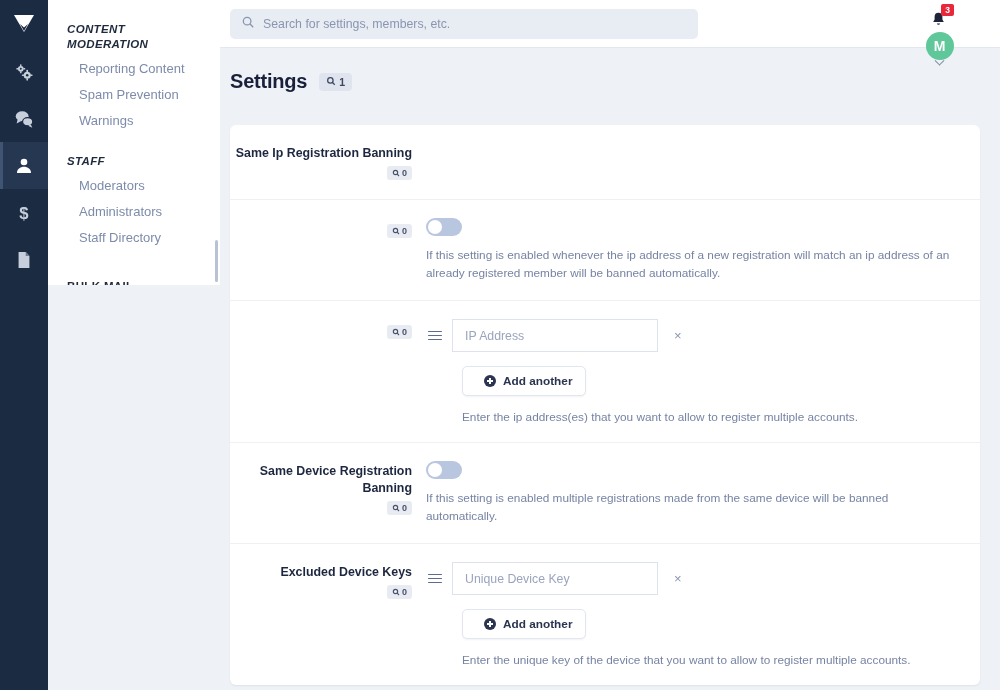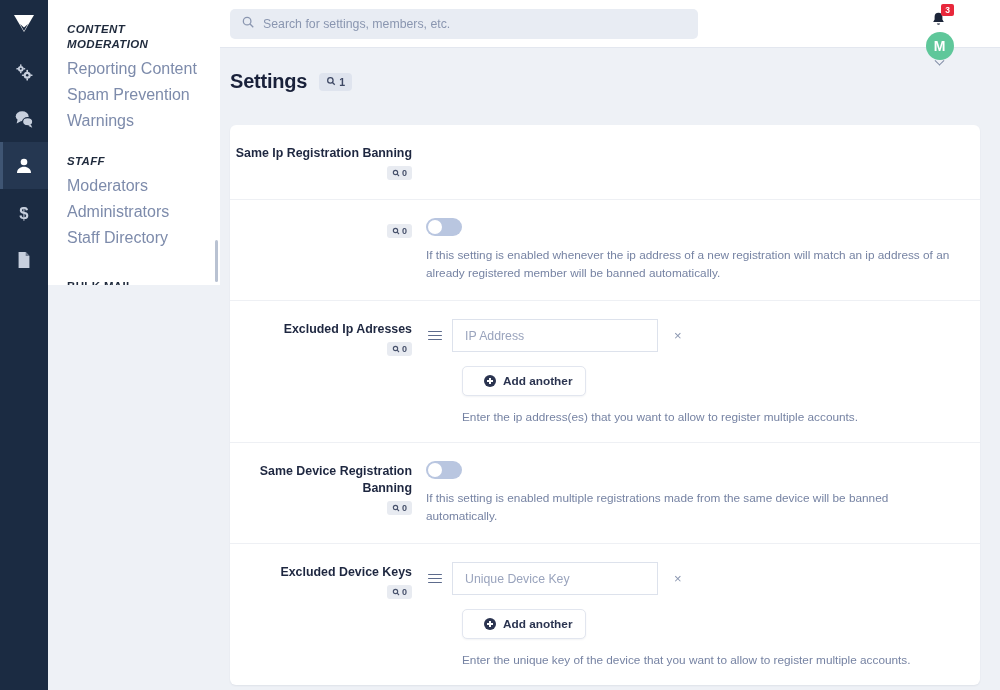--- a/index.html
+++ b/index.html
@@ -41,23 +41,23 @@
   }
   .side-group { margin-bottom: 4px; }
   .side-head {
     font-size: 11.5px; font-weight: bold; color: #1f2a3c;
     letter-spacing: .35px; line-height: 15px;
     padding: 0 16px 4px 19px;
     font-style: italic;
   }
   .side-link {
     display: block;
-    font-size: 16px; color: #7d8bab;
-    line-height: 26px; padding: 0 16px 0 12px;
-    cursor: pointer; white-space: nowrap; margin-left: 7px;
+    font-size: 13px; color: #7d8bab;
+    line-height: 26px; padding: 0 16px 0 31px;
+    cursor: pointer; white-space: nowrap;
   }
   .side-spacer { height: 16px; }
   .side-head-cut {
     font-size: 11.5px; font-weight: bold; color: #1f2a3c;
     letter-spacing: .35px;
     padding: 0 16px 0 19px;
     position: absolute; bottom: -7px; left: 0;
   }
   .side-scroll {
     position: absolute; right: 2px; top: 240px;
@@ -373,21 +373,20 @@
           <div class="row-body">
             <span class="toggle">
                 <span class="knob"></span>
               </span>
             <div class="desc wide">If this setting is enabled whenever the ip address of a new registration will match an ip address of an already registered member will be banned automatically.</div>
           </div>
         </div>
 
         <div class="row">
           <div class="row-label">
-            <div class="lbl">Excluded Ip Adresses</div>
             <span class="mini-badge">
               <svg width="8" height="8" viewBox="0 0 24 24" fill="none" stroke="#48526c" stroke-width="3.4">
                   <circle cx="10.5" cy="10.5" r="6.5"></circle>
                   <line x1="15.5" y1="15.5" x2="21" y2="21"></line>
                 </svg>
               <span>0</span>
             </span>
           </div>
           <div class="row-body">
             <div class="field-line">

